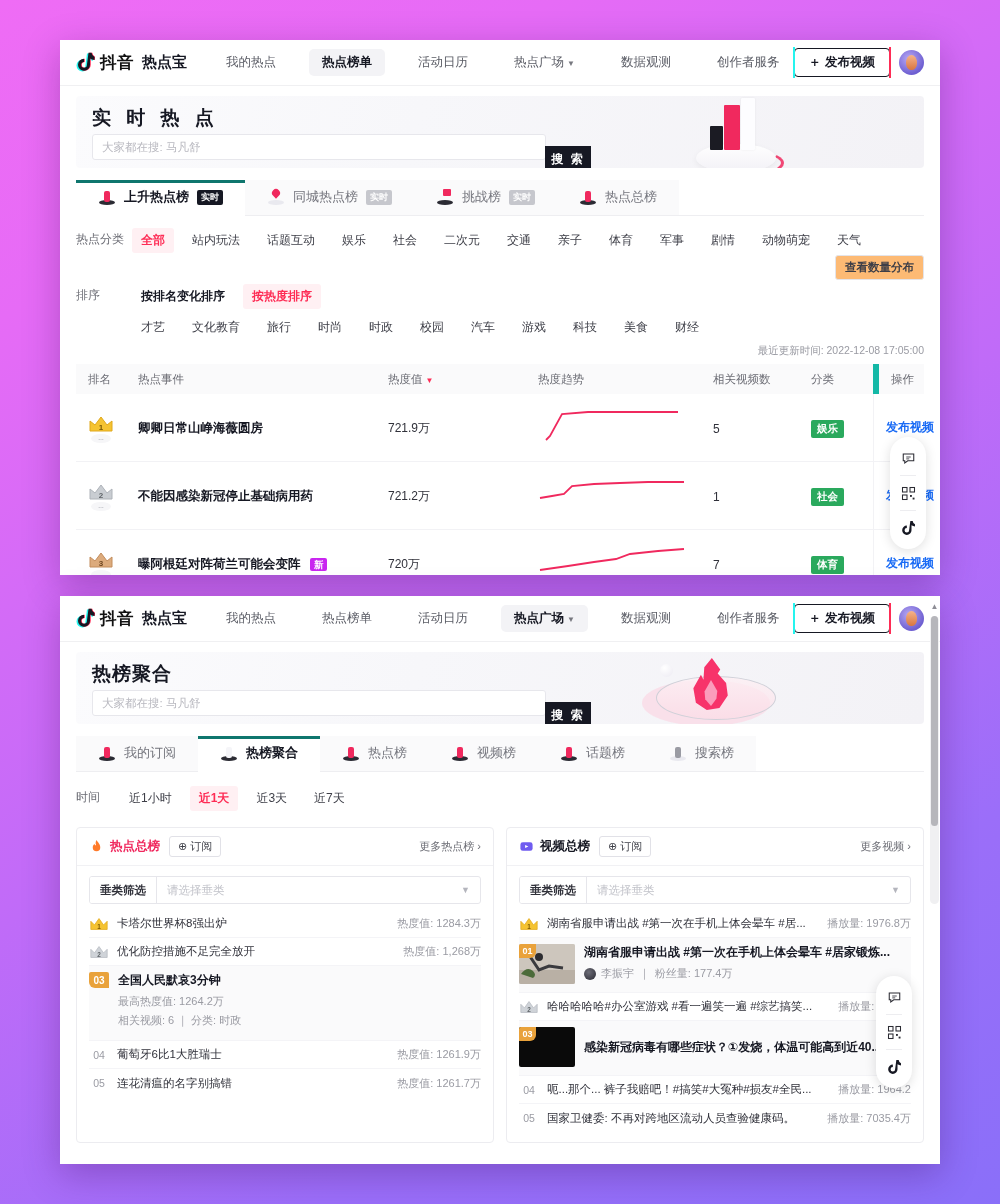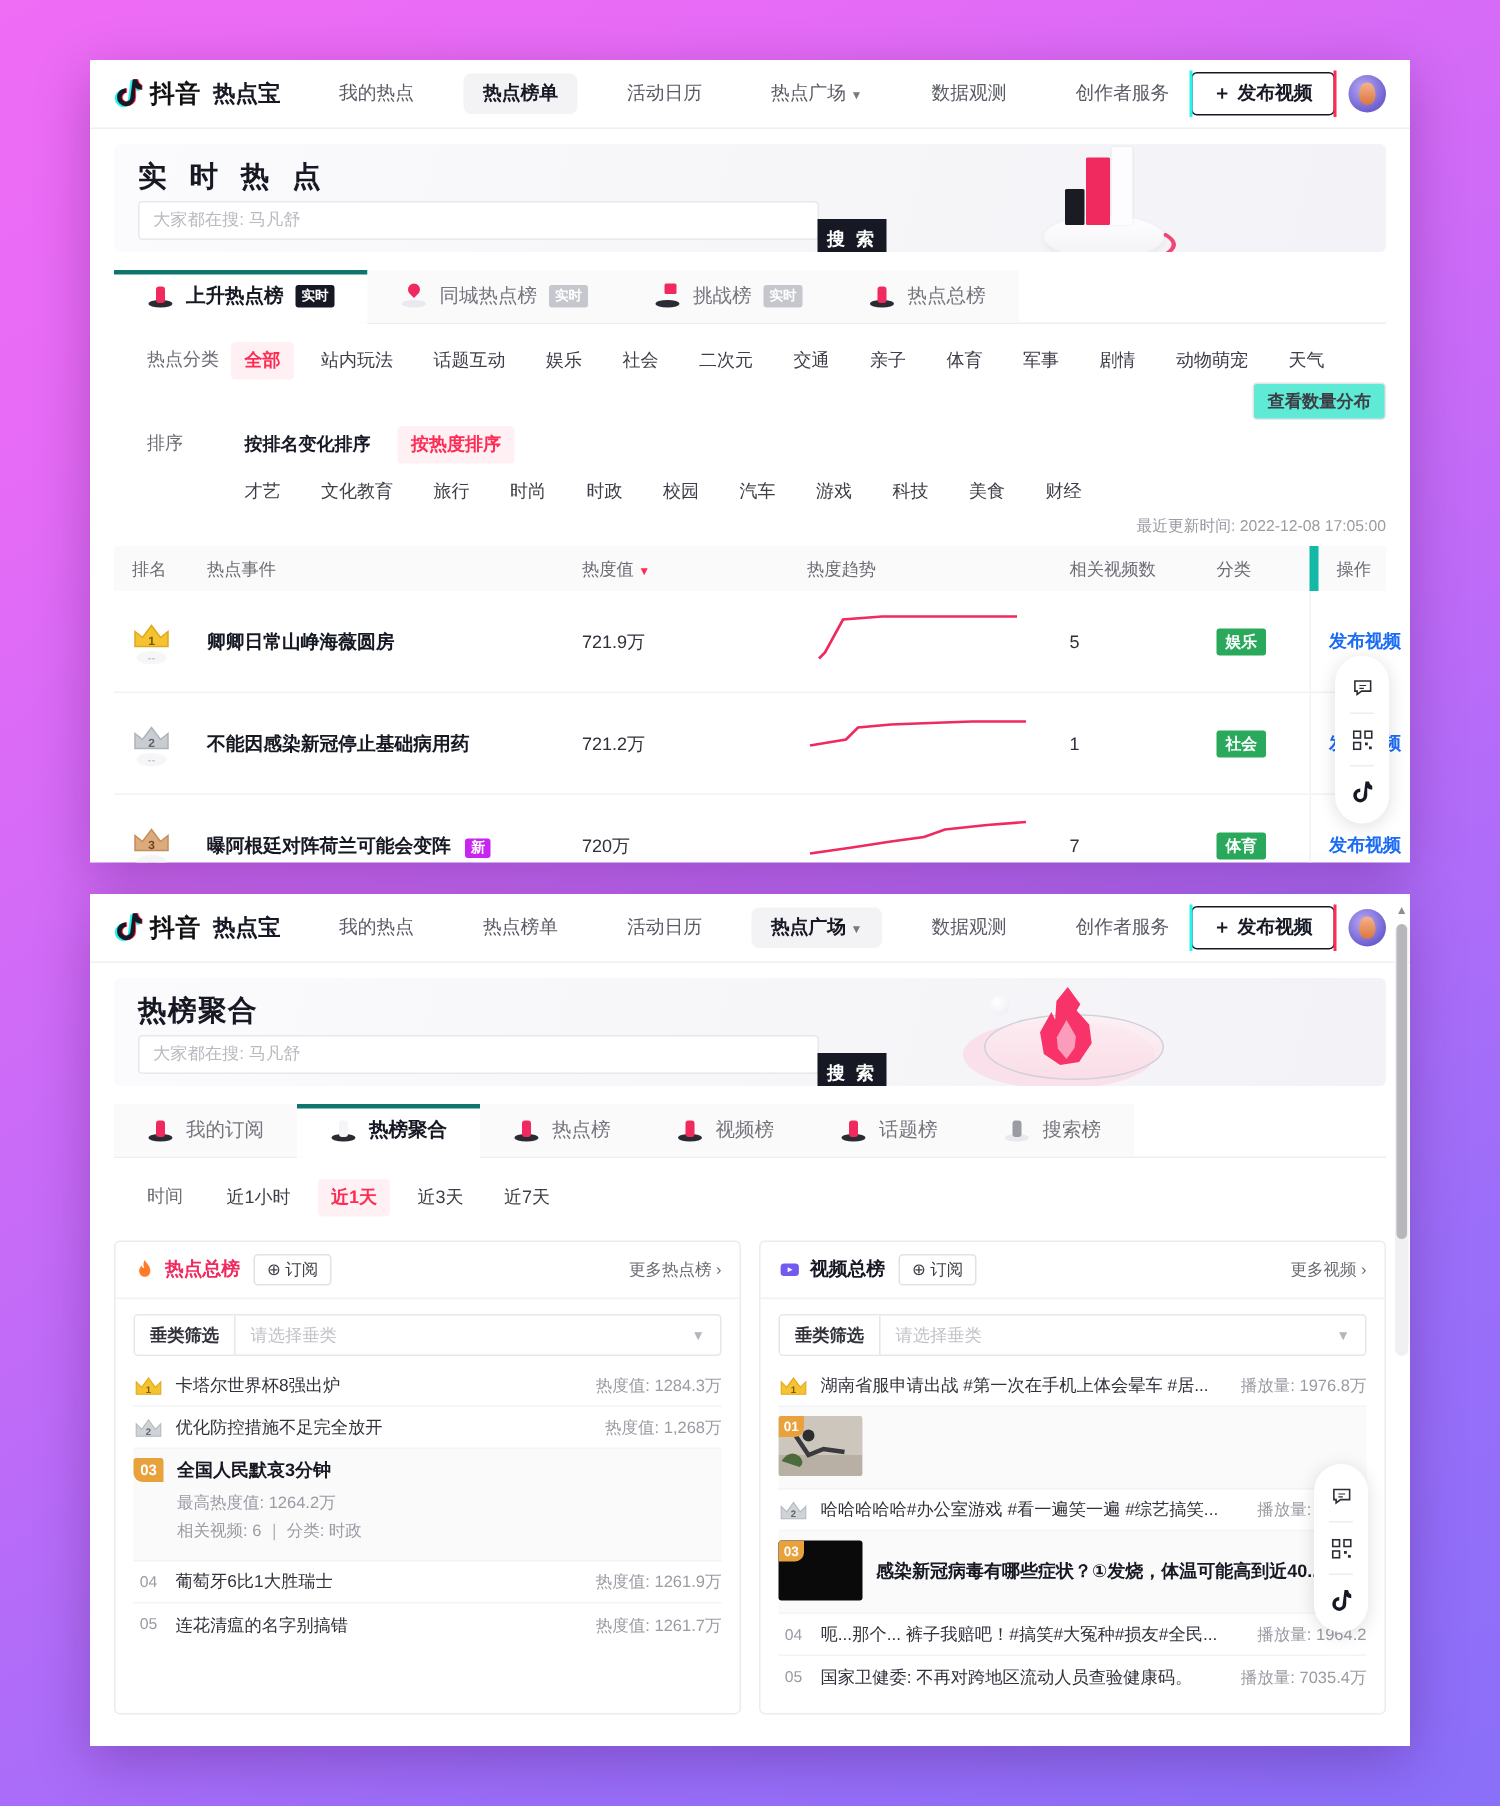--- a/index.html
+++ b/index.html
@@ -164,32 +164,32 @@
   .mini-ico i { position: absolute; display: block; }
   .mi-base { left: 1px; bottom: 1px; width: 16px; height: 5px; border-radius: 50%; background: #2b2b33; }
   .mi-base.pale { background: #e9e9ef; }
   .mi-stick { left: 6px; bottom: 4px; width: 6px; height: 11px; border-radius: 2px; background: #f0295e; }
   .mi-pin { left: 5px; top: 1px; width: 8px; height: 8px; border-radius: 50% 50% 50% 0;
             transform: rotate(-45deg); background: #f0295e; }
   .mi-flag { left: 7px; top: 1px; width: 8px; height: 7px; background: #f0295e; border-radius:1px; }
 
   
   .filters { padding: 10px 16px 0; }
-  .frow { display: flex; align-items: flex-start; margin-bottom: 2px; margin-left: 22px; }
+  .frow { display: flex; align-items: flex-start; margin-bottom: 2px; }
   .flabel { font-size: 12px; color: #6b6c74; width: 56px; flex: none; padding-top: 5px; }
   .fitems { display: flex; flex-wrap: wrap; align-items: center; flex: 1; }
   .fitem {
     font-size: 12px; color: #3d3e47; padding: 4px 9px; margin: 2px 9px 2px 0;
     border-radius: 3px; cursor: pointer; white-space: nowrap;
   }
   .fitem.on { color: #fe2c55; background: #fff0f3; font-weight: 700; }
   .fitem.bold { font-weight: 700; color:#161823; }
   .dist-btn {
     margin-left: auto; font-size: 11.5px; font-weight: 700; color: #3d3e47;
-    border: 1px solid #e4e4e9; background: #5eead4; border-radius: 3px;
+    border: 1px solid #e4e4e9; background: #fdba74; border-radius: 3px;
     padding: 4px 9px; cursor: pointer; white-space: nowrap;
   }
   .updated {
     text-align: right; font-size: 10.5px; color: #9a9ba3; padding: 0 16px 6px;
   }
 
   
   .tbl { margin: 0 16px; }
   .thead, .trow { display: flex; align-items: center; }
   .thead {
@@ -809,20 +809,29 @@
           <span class="thumb">
             <span class="thumb-badge">01</span>
             <svg viewBox="0 0 56 40" width="56" height="40">
               <rect width="56" height="40" fill="#cdc6bd"></rect>
               <rect y="26" width="56" height="14" fill="#b9b0a5"></rect>
               <path d="M8 8 L20 26 L30 22 L44 24" stroke="#3a3a3e" stroke-width="3" fill="none"></path>
               <circle cx="20" cy="13" r="4" fill="#2d2d31"></circle>
               <path d="M2 30 q6-8 12-3 q4 4 0 7 z" fill="#4c6b3a"></path>
             </svg>
           </span>
+          <span class="exp-body">
+            <span class="exp-title" style="display:block;">湖南省服申请出战 #第一次在手机上体会晕车 #居家锻炼...</span>
+            <span class="author-row">
+              <span class="mini-avatar"></span>
+              <span>李振宇</span>
+              <span>｜</span>
+              <span>粉丝量: 177.4万</span>
+            </span>
+          </span>
         </div>
 
         <div class="litem">
           <span class="rk-crown">
             <svg viewBox="0 0 22 16" width="20" height="16">
                 <path d="M2 14 L2 5 L6 9 L11 2 L16 9 L20 5 L20 14 Z" fill="#cfd3d8" stroke="#b4b9bf" stroke-width=".8"></path>
                 <text x="11" y="13" font-size="7" fill="#5f6468" text-anchor="middle" font-family="Liberation Sans, sans-serif" font-weight="bold">2</text>
               </svg>
           </span>
           <span class="lt">哈哈哈哈哈#办公室游戏 #看一遍笑一遍 #综艺搞笑...</span>

